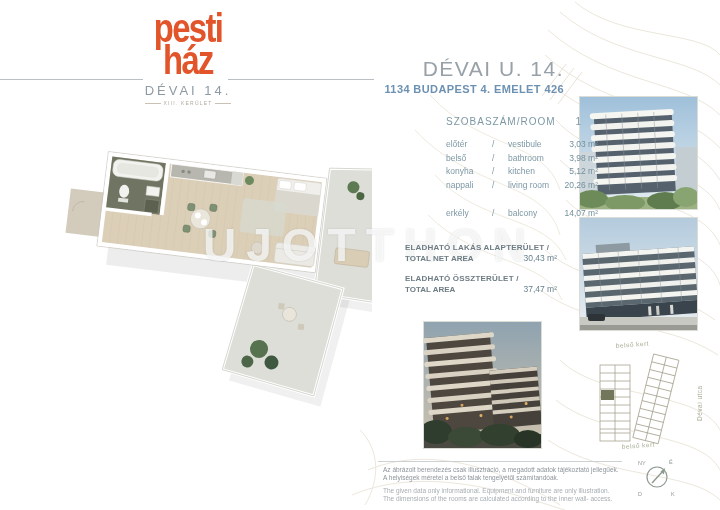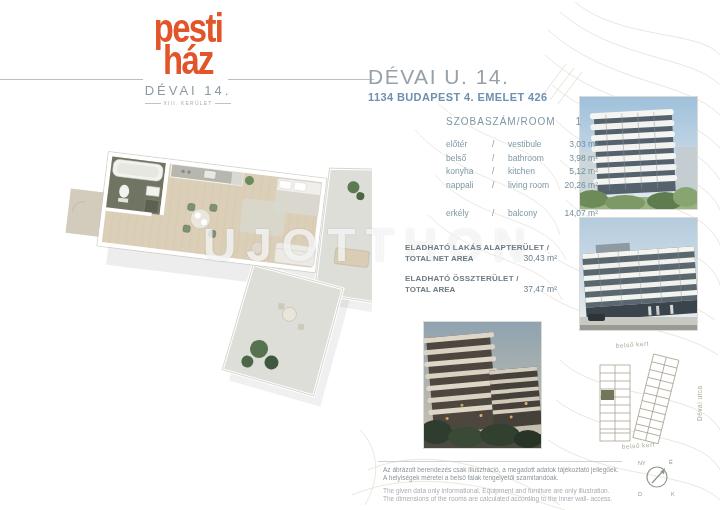--- a/index.html
+++ b/index.html
@@ -13,21 +13,21 @@
   .hr-seg{position:absolute;top:79px;border-top:1px solid #b9bfc4;height:0;z-index:2;}
   #hr-left{left:0;width:143px;}
   #hr-right{left:228px;width:146px;}
   #logo{position:absolute;left:140px;top:12px;width:96px;text-align:center;z-index:3;}
   .logo-words{transform:scaleX(.82);transform-origin:50% 0;line-height:.8;}
   .logo-word{display:block;font-size:40px;font-weight:bold;letter-spacing:-2px;color:#e2552a;}
   .logo-project{margin-top:7px;font-size:13px;letter-spacing:3px;color:#8d9aa3;}
   .logo-district{margin-top:2px;display:flex;align-items:center;justify-content:center;gap:3px;
     font-size:5px;letter-spacing:1.2px;color:#b2ab9d;}
   .logo-district .dash{flex:0 0 16px;border-top:1px solid #c9c2b4;height:0;}
-  #title-block{position:absolute;left:368px;top:57px;width:196px;text-align:left;z-index:3;margin-top:8px;}
+  #title-block{position:absolute;left:368px;top:57px;width:196px;text-align:right;z-index:3;}
   .page-title{font-size:21px;letter-spacing:1.5px;color:#98a1a8;}
   .page-subtitle{margin-top:2px;font-size:11px;font-weight:bold;letter-spacing:.4px;color:#6d91b2;}
   
   #room-table{position:absolute;left:405px;top:116px;width:152px;z-index:6;color:#7d98a5;margin-left:41px;}
   .thead{display:flex;justify-content:space-between;font-size:10px;letter-spacing:1px;margin-bottom:11px;}
   .thead .cnt{padding-right:16px;}
   .trow{display:flex;font-size:8.5px;line-height:13.5px;}
   .trow .hu{width:46px;}
   .trow .sep{width:16px;text-align:left;}
   .trow .en{flex:1;}

